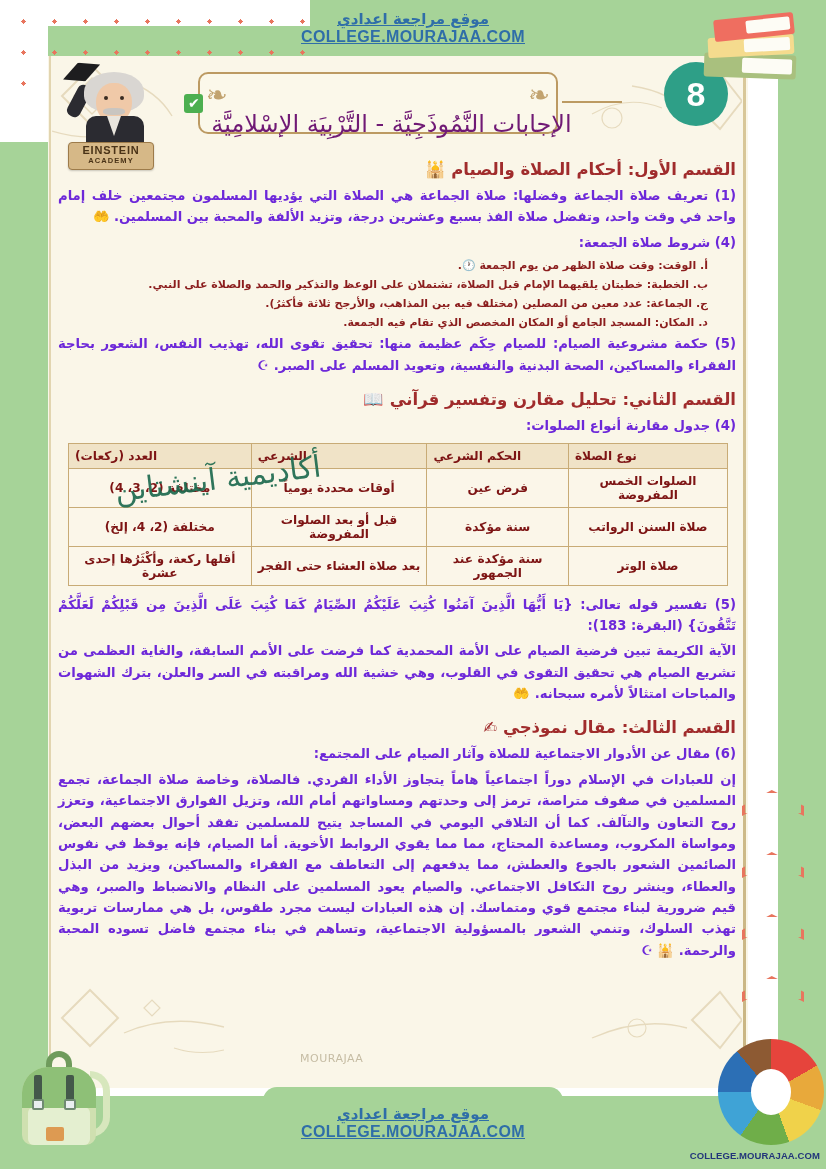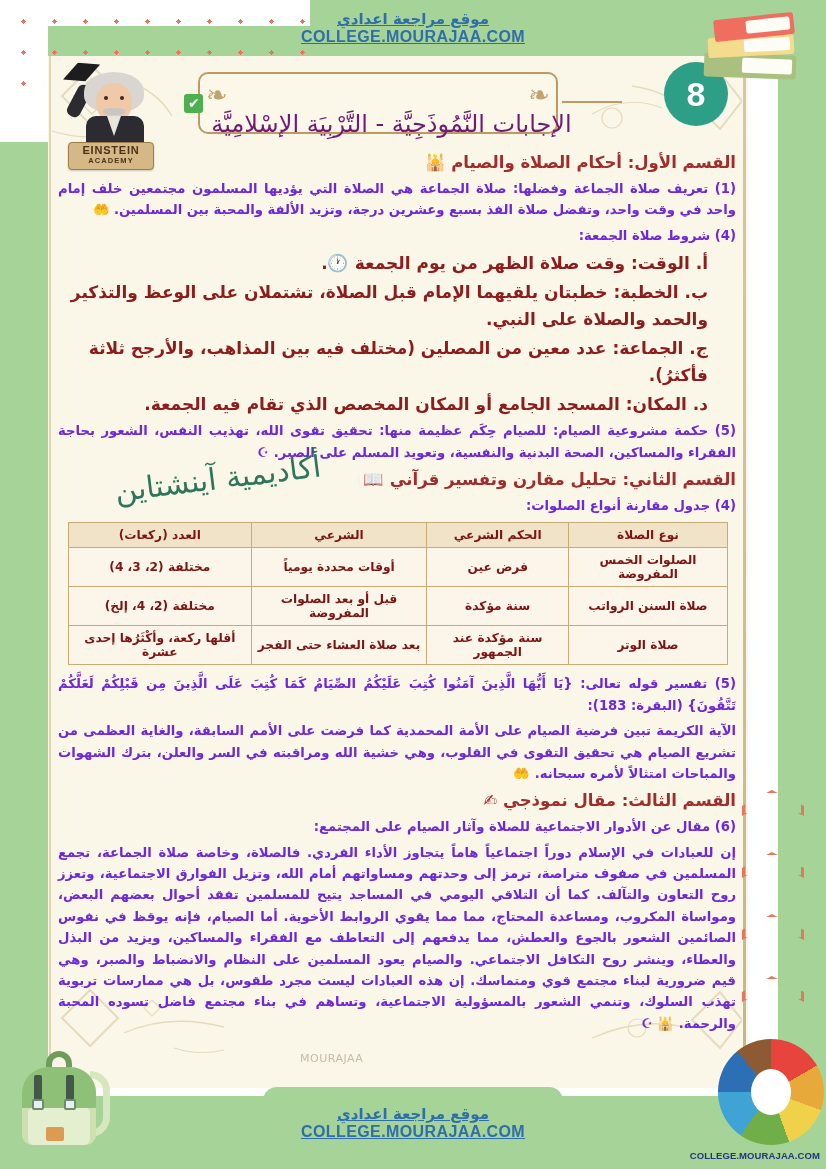--- a/index.html
+++ b/index.html
@@ -219,41 +219,41 @@
                     font-family:"Liberation Sans", sans-serif; letter-spacing:.4px;}
 
   
   .content {
     position: absolute; left: 58px; top: 146px;
     width: 678px; z-index: 15;
     direction: rtl; text-align: right;
   }
   .sec-head {
     color: #a02c2c; font-weight: bold; font-size: 16.5px;
-    margin: 7px 0 6px 0; text-align: right;
+    margin: 14px 0 6px 0; text-align: right;
   }
   .para {
     color: #6d28d9; font-size: 13.2px; line-height: 1.62;
     text-align: justify; text-align-last: right; margin: 2px 0 4px 0;
     font-weight: bold;
   }
   .sub {
-    color: #8b1d1d; font-size: 17px; line-height: 1.62; font-weight: bold;
+    color: #8b1d1d; font-size: 11px; line-height: 1.62; font-weight: bold;
     margin: 1px 0; padding-right: 28px; text-align: right;
   }
   .verse { font-family: "DejaVu Sans", sans-serif; }
 
   
   table.cmp {
     width: 660px; border-collapse: collapse; margin: 6px 8px 8px 0;
     direction: rtl; font-size: 12.2px;
   }
   table.cmp th {
     background: #f0e3c7; border: 1px solid #c8ab76;
-    color: #7d1414; font-weight: bold; padding: 5px 6px; text-align: center;
+    color: #7d1414; font-weight: bold; padding: 5px 6px; text-align: left;
   }
   table.cmp td {
     background: #fbf6e9; border: 1px solid #c8ab76;
     color: #7d1414; font-weight: bold; padding: 5px 6px; text-align: center;
   }
 
   
   .watermark {
     position:absolute; left: 92px; top: 444px; width: 252px; height: 70px;
     color: #1e6b4f; font-size: 30px; z-index: 18;

